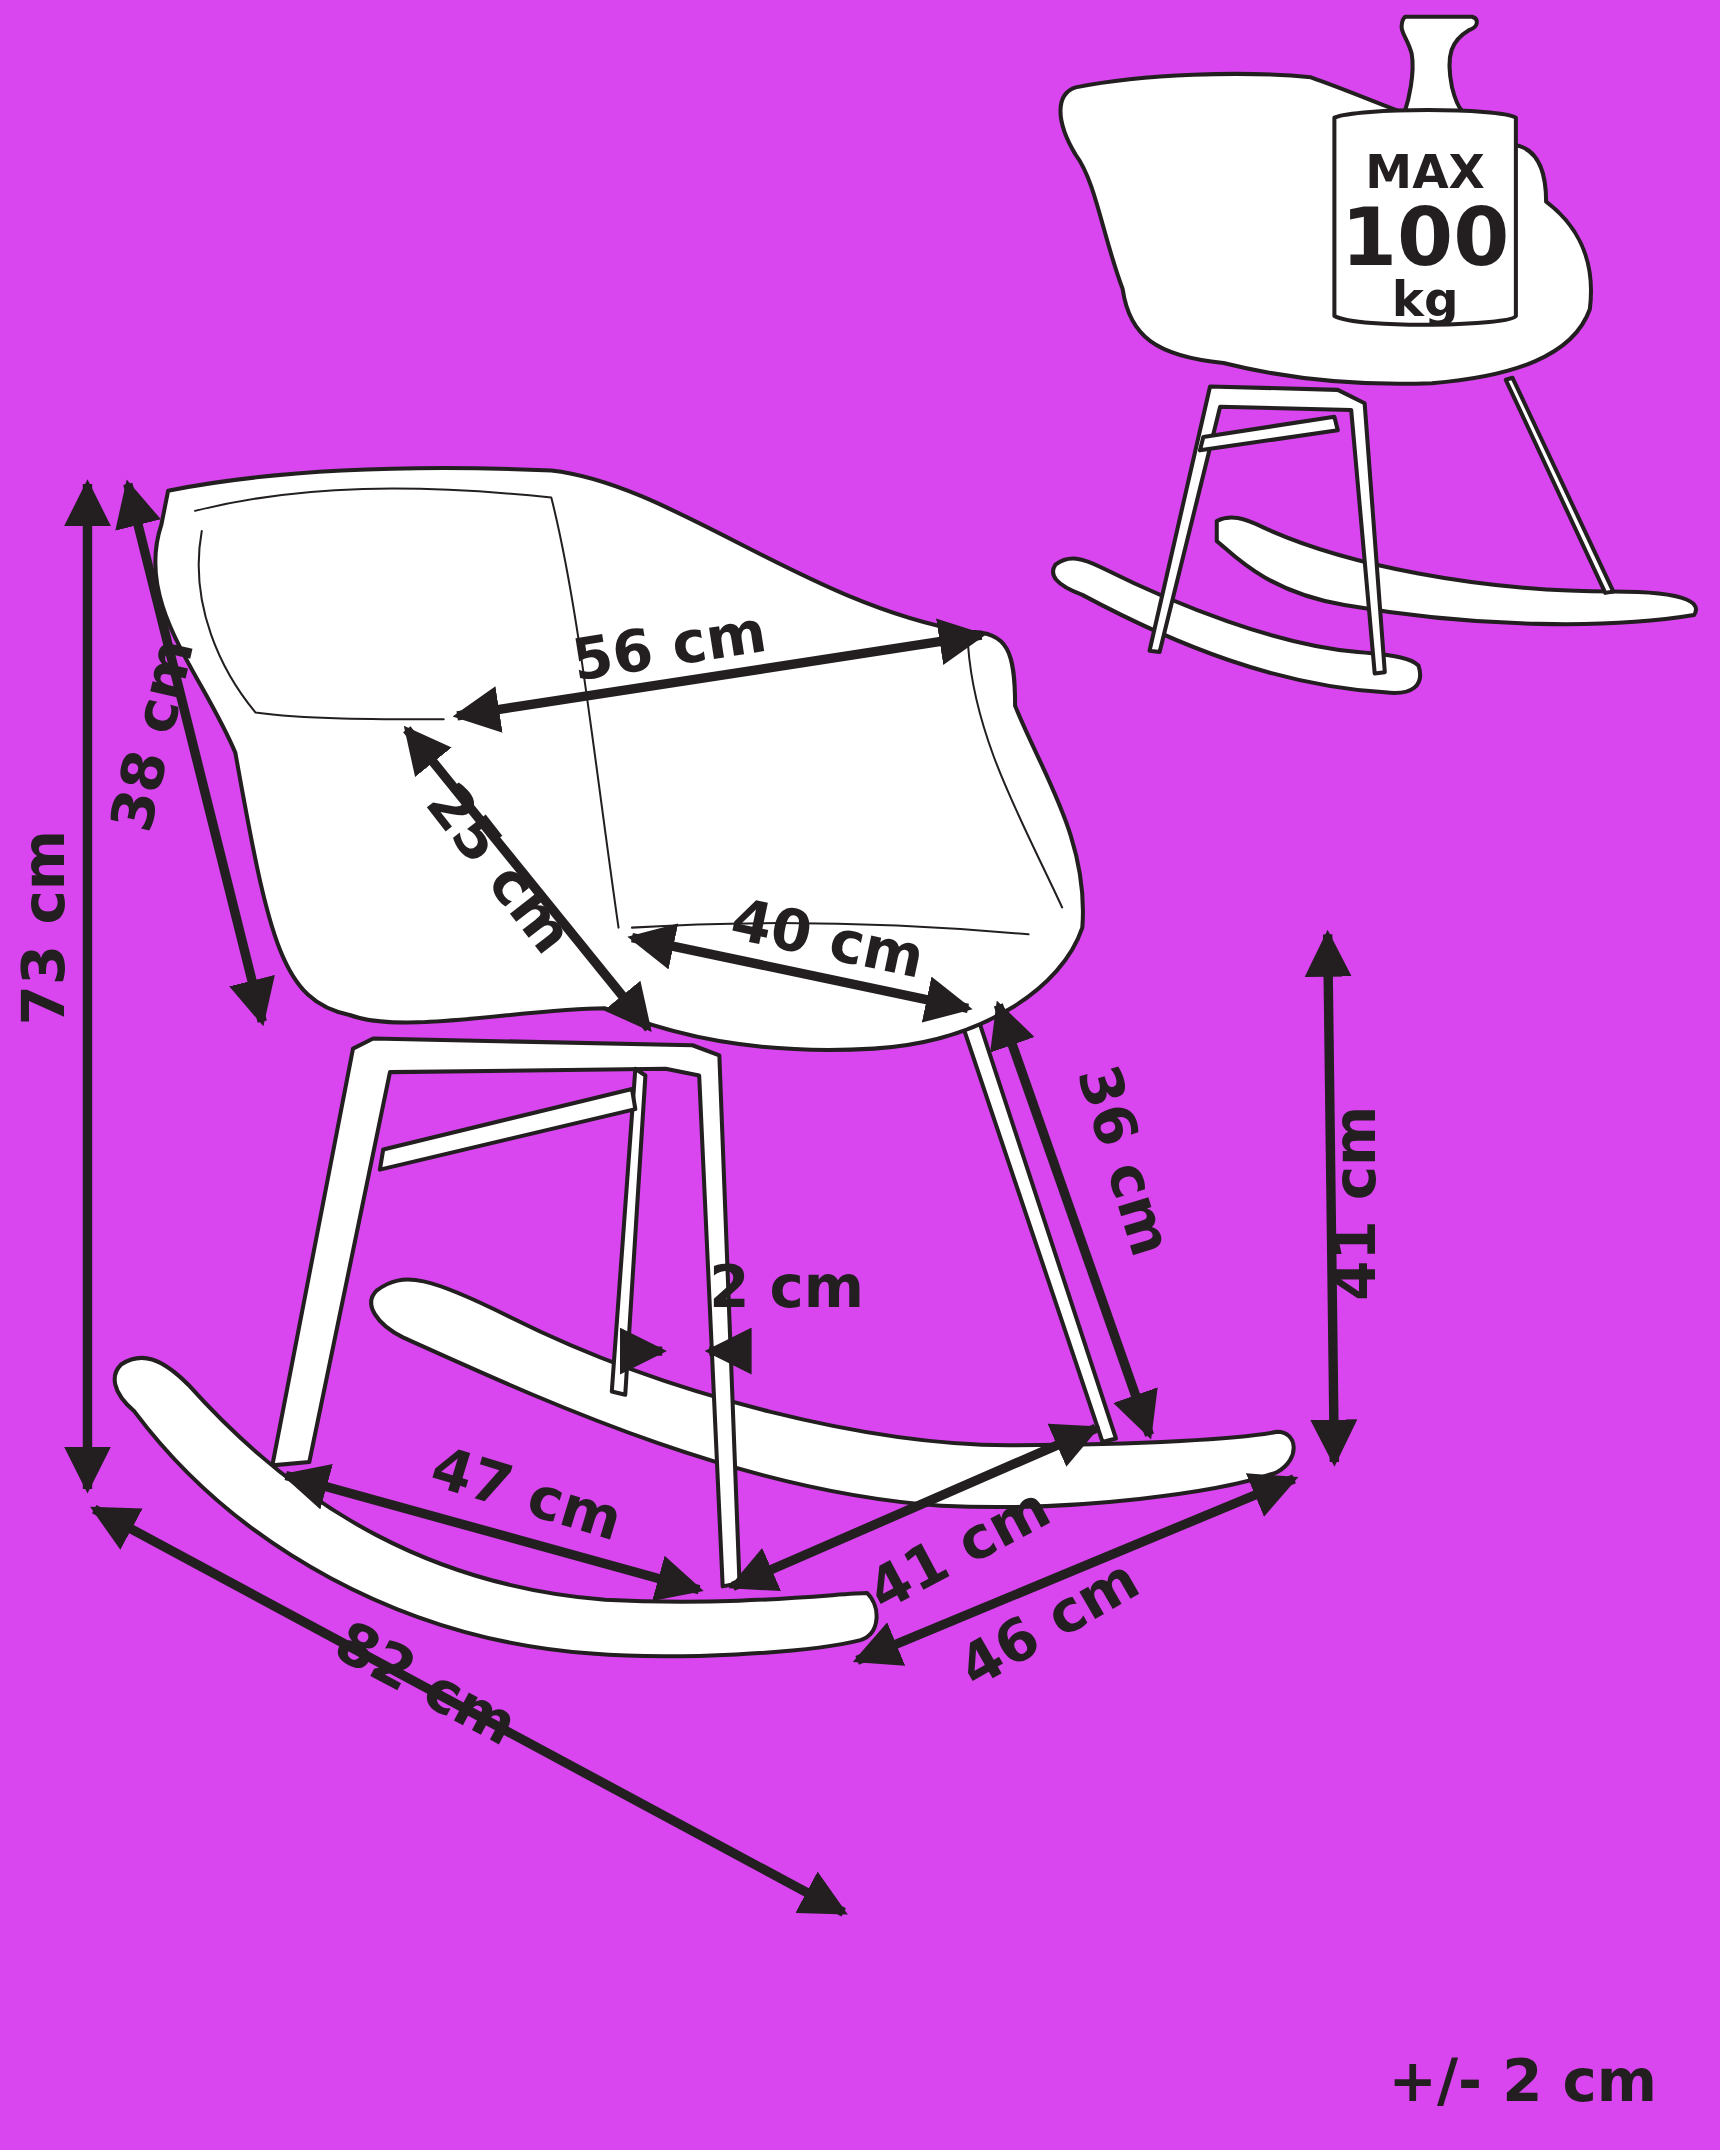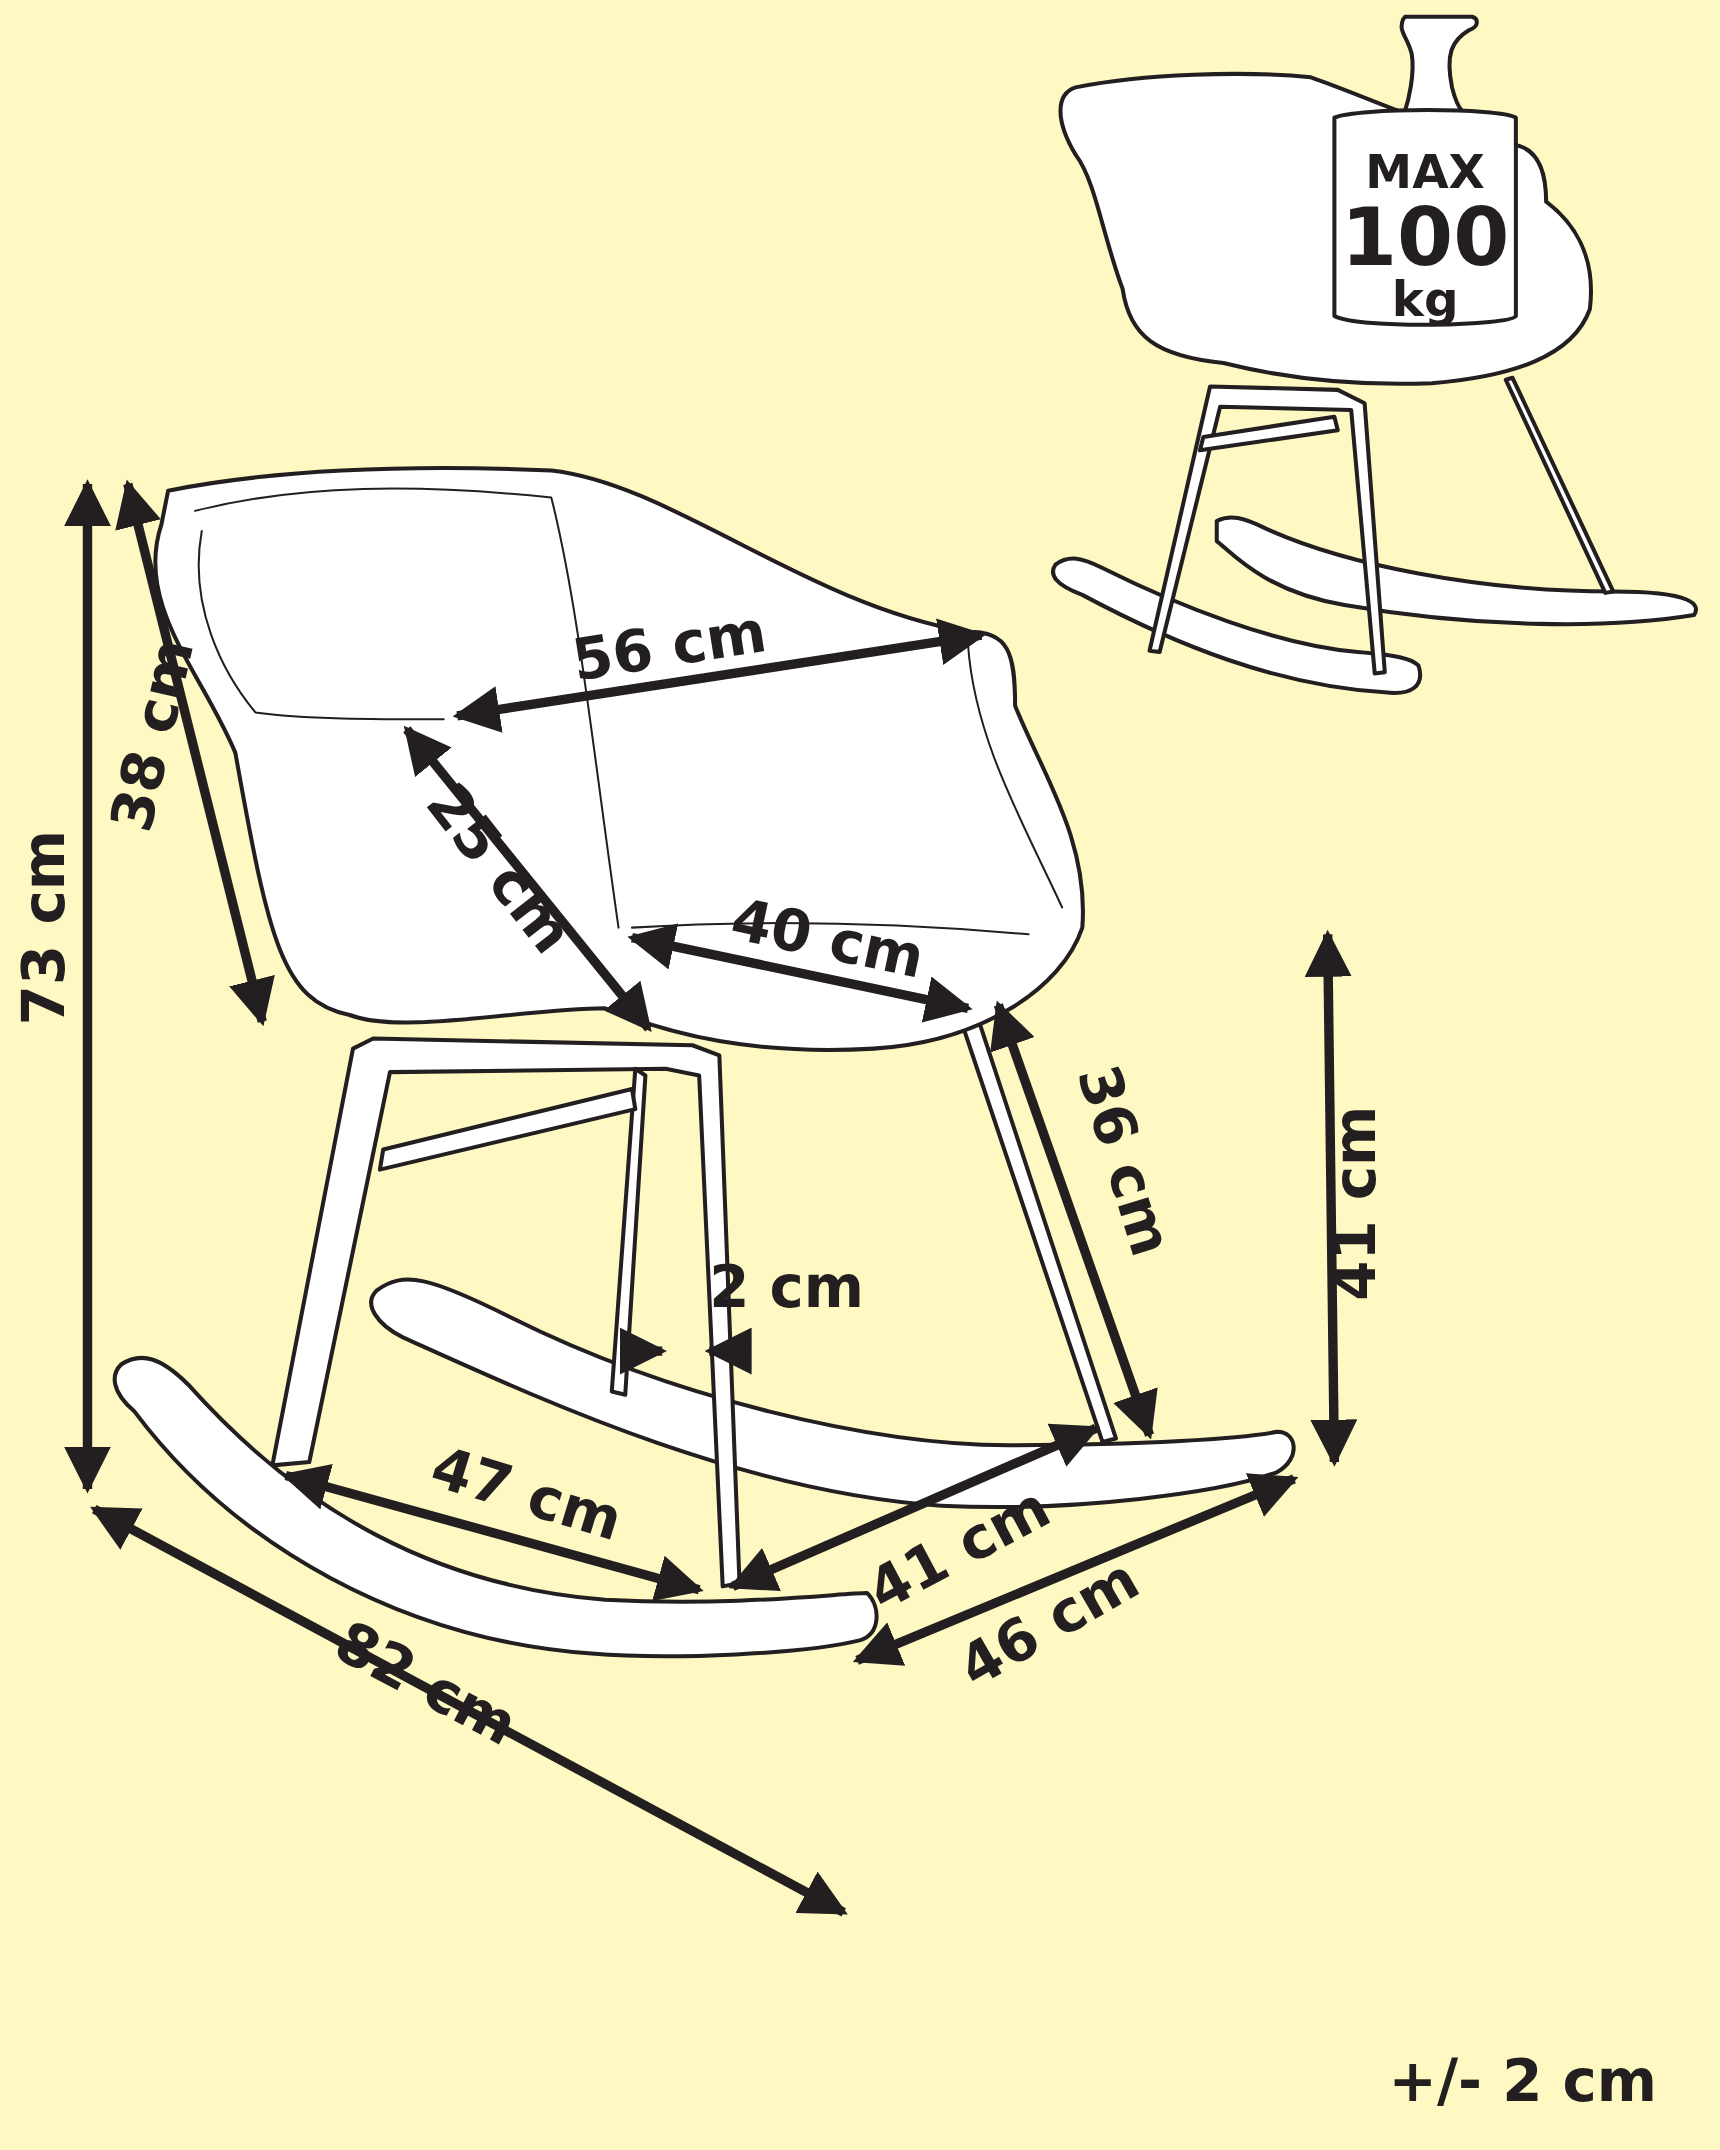--- a/index.html
+++ b/index.html
@@ -1,16 +1,16 @@
 <!DOCTYPE html>
 <html style="font-size:10.8px"><head>
 <meta charset="utf-8">
 <style>
   html,body{margin:0;padding:0;background:#ffffff;}
-  #root{position:relative;width:1721px;height:2151px;background:#fef9c3;overflow:hidden;}
+  #root{position:relative;width:1721px;height:2151px;background:#d946ef;overflow:hidden;}
   svg{position:absolute;left:0;top:0;}
   .outline{fill:#ffffff;stroke:#231f20;stroke-width:6;stroke-linejoin:round;stroke-linecap:round;}
   .outline-thin{fill:none;stroke:#231f20;stroke-width:3;stroke-linejoin:round;stroke-linecap:round;}
   .dim{stroke:#231f20;stroke-width:14;fill:none;stroke-linecap:butt;}
   .lbl{font-family:"DejaVu Sans",sans-serif;font-weight:bold;font-size:86px;fill:#231f20;}
   .lbl-big{font-family:"DejaVu Sans",sans-serif;font-weight:bold;fill:#231f20;}
 </style>
 </head>
 <body>
 

